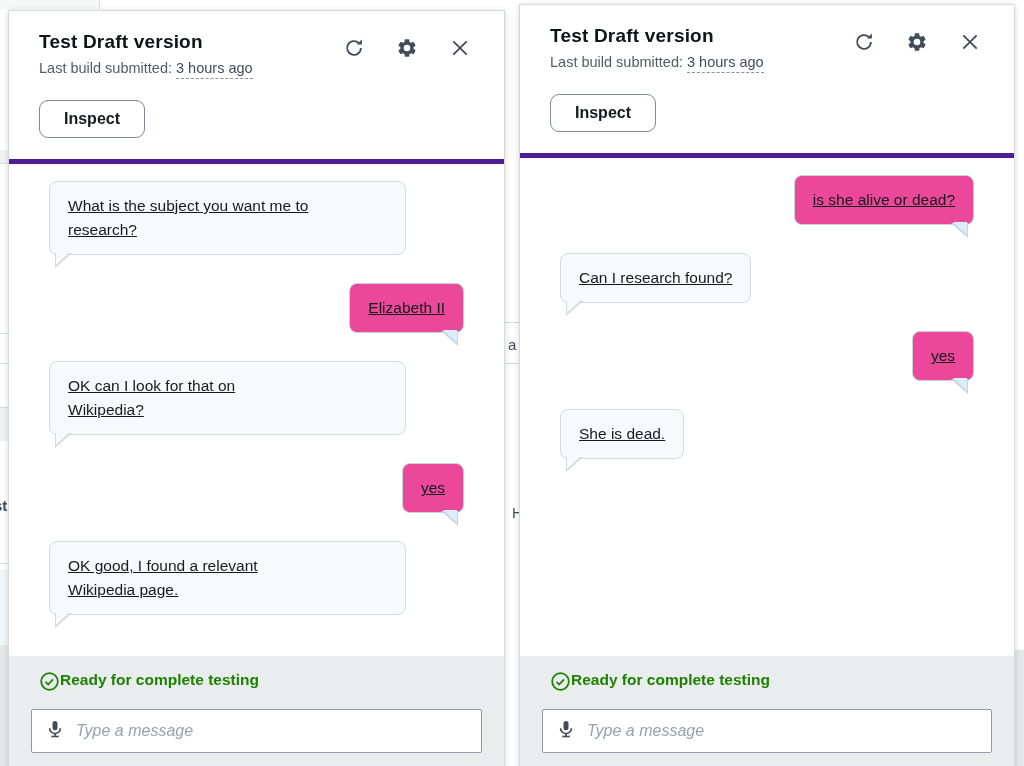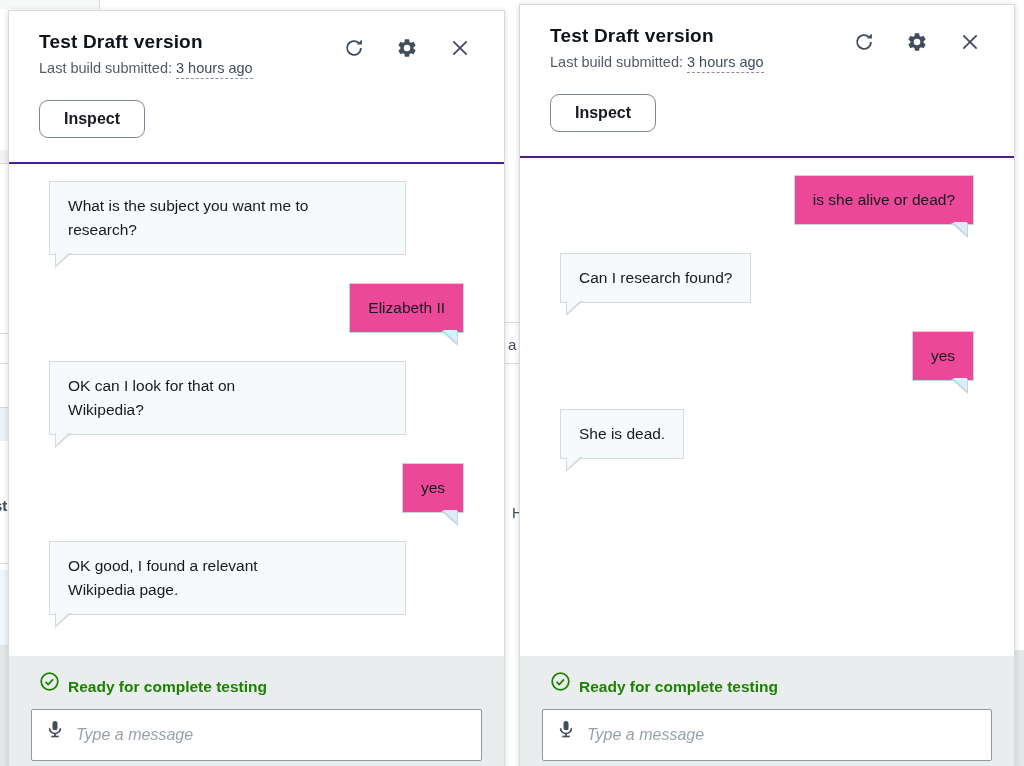--- a/index.html
+++ b/index.html
@@ -14,57 +14,57 @@
 
   
   .panel { position:absolute; z-index:5; width:497px; background:#ffffff;
            border:1px solid #d6dbdb; box-shadow:0 1px 6px rgba(0,0,0,0.15);
            display:flex; flex-direction:column; }
   .panel-left  { left:8px;  top:10px; height:760px; }
   .panel-right { left:519px; top:4px; width:496px; height:766px; }
 
   
   .panel-header { flex:0 0 153px; padding:20px 30px 0 30px; position:relative;
-                  border-bottom:2px solid #4c1d95; box-shadow:0 1px 2px rgba(0,0,0,0.05); }
+                  border-bottom:5px solid #4c1d95; box-shadow:0 1px 2px rgba(0,0,0,0.05); }
   .header-top { display:flex; justify-content:space-between; align-items:flex-start; }
   .panel-title { font-size:19px; font-weight:bold; color:#0f1419; letter-spacing:0.2px; }
   .panel-subtitle { margin-top:7px; font-size:14.5px; color:#545b64; }
   .subtitle-value { color:#414d5c; border-bottom:1px dashed #879196; padding-bottom:2px; cursor:help; }
   .header-icons { display:flex; gap:29px; margin-top:6px; padding-right:2px; }
   .icon-btn { background:none; border:none; cursor:pointer; width:24px; height:24px;
               display:flex; align-items:center; justify-content:center; padding:0; }
   .inspect-btn { margin-top:24px; background:#fff; border:1px solid #7d8998; border-radius:9px;
                  padding:9px 24px; font-size:16px; font-weight:bold; color:#16191f;
                  font-family:"Liberation Sans", sans-serif; cursor:pointer; }
 
   
   .chat-area { flex:1 1 auto; overflow:hidden; padding:17px 40px 0 40px; background:#fff; }
   .msg-row { display:flex; margin-bottom:28px; }
   .msg-row.user { justify-content:flex-end; }
-  .bubble { position:relative; max-width:86%; padding:12px 18px; border-radius:0;
-            font-size:15.5px; line-height:1.55; white-space:pre-line; }
+  .bubble { position:relative; max-width:86%; padding:12px 18px; border-radius:8px;
+            font-size:15.5px; line-height:1.55; white-space:pre-line;text-decoration:underline; }
   .msg-row.bot  .bubble { background:#f7fafc; border:1px solid #d5dbdb; }
   .msg-row.user .bubble { background:#ec4899; border:1px solid #c5d4dd; }
   .panel-left .msg-row.bot .bubble { width:375px; }
   
   .msg-row.bot .bubble::before { content:""; position:absolute; left:5px; bottom:-14px;
       border-top:15px solid #d5dbdb; border-right:17px solid transparent; }
   .msg-row.bot .bubble::after  { content:""; position:absolute; left:6px; bottom:-11px;
       border-top:13px solid #f7fafc; border-right:14px solid transparent; }
   .msg-row.user .bubble::before { content:""; position:absolute; right:5px; bottom:-14px;
       border-top:15px solid #c5d4dd; border-left:17px solid transparent; }
   .msg-row.user .bubble::after  { content:""; position:absolute; right:6px; bottom:-11px;
       border-top:13px solid #dbedf9; border-left:14px solid transparent; }
 
   
   .panel-footer { flex:0 0 113px; background:#eaeded; padding:15px 22px 0 22px; }
-  .status-row { display:flex; align-items:flex-end; gap:8px; margin-left:8px; margin-bottom:13px; }
+  .status-row { display:flex; align-items:flex-start; margin-left:8px; margin-bottom:13px; }
   .status-text { font-size:15.5px; font-weight:bold; color:#1d8102; }
   .chat-input-wrap { position:relative; }
-  .chat-input { width:100%; height:52px; border:1px solid #8d9ba3; border-radius:2px;
+  .chat-input { width:100%; height:44px; border:1px solid #8d9ba3; border-radius:2px;
                 background:#fff; padding:0 12px 0 44px; font-size:16px; font-style:italic;
                 color:#16191f; font-family:"Liberation Sans", sans-serif; outline:none; }
   .chat-input::placeholder { color:#98a2a8; font-style:italic; }
   .mic-btn { position:absolute; left:12px; top:9px; width:24px; height:24px; background:none;
              border:none; padding:0; cursor:pointer; display:flex; align-items:center; justify-content:center; }
 </style>
 </head>
 <body>
 
 <div class="stage">

